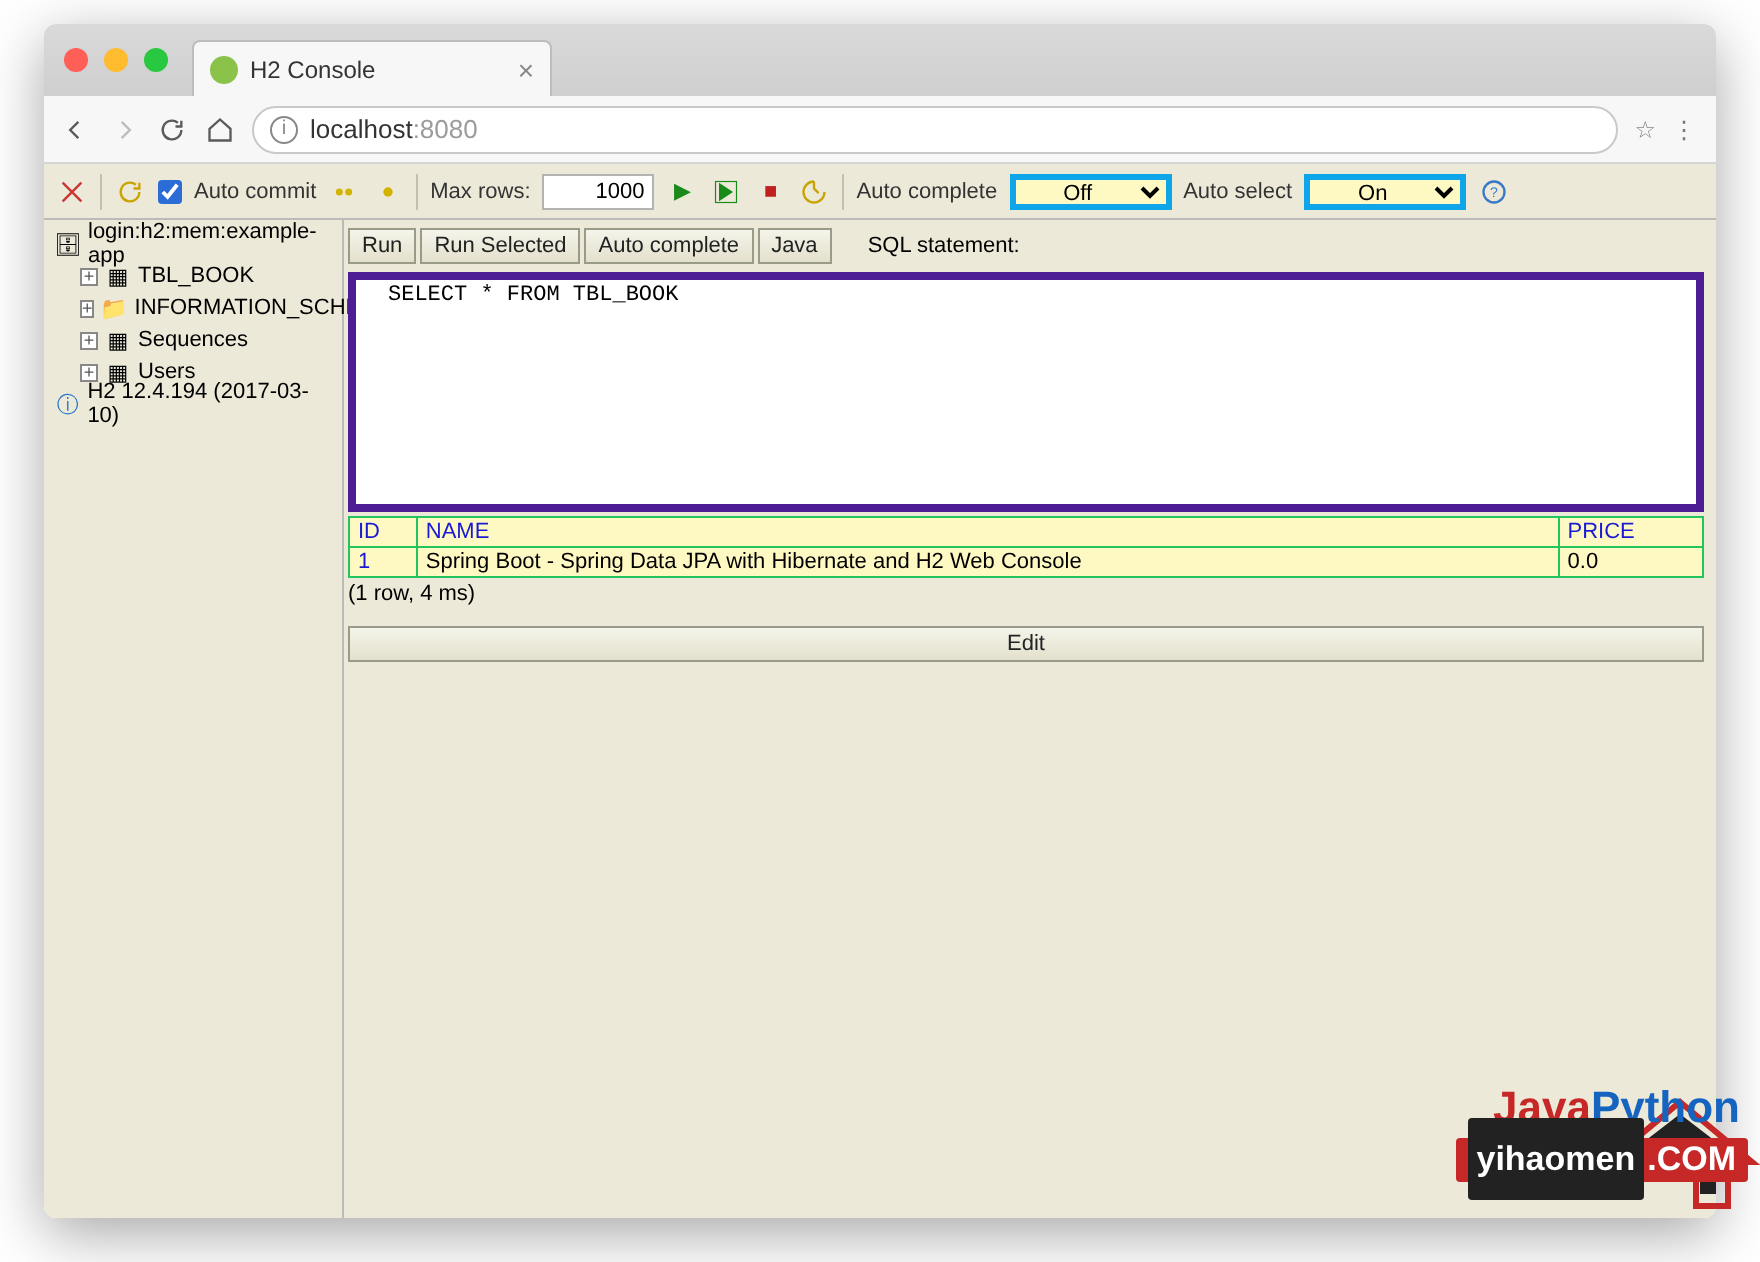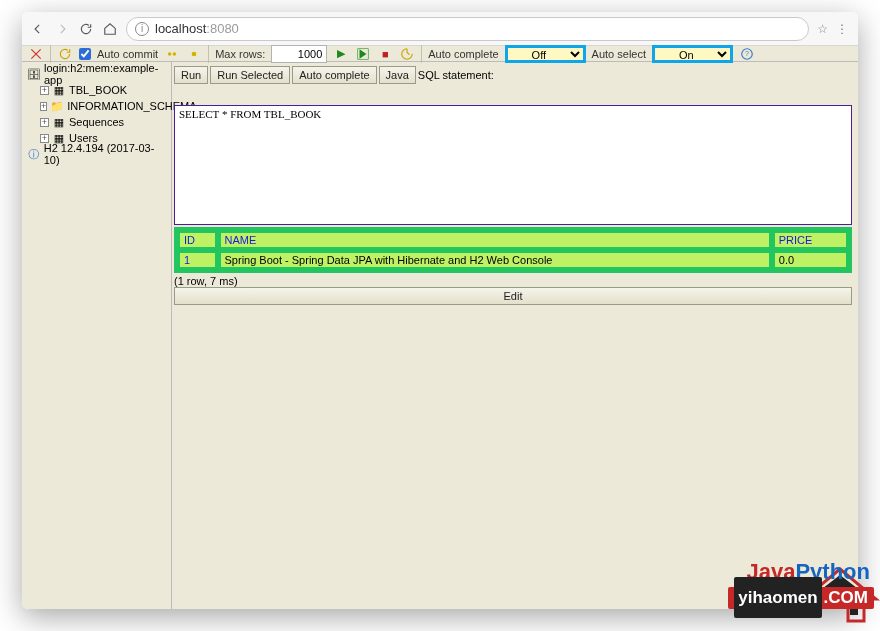--- a/index.html
+++ b/index.html
@@ -24,63 +24,75 @@
   .nav-ico { width: 16px; height: 16px; color: #5a5a5a; display:flex; align-items:center; justify-content:center; }
   .omnibox { flex: 1; height: 24px; border: 1px solid #c9c9c9; border-radius: 12px; background: #fff; display: flex; align-items: center; padding: 0 8px; color: #333; font-size: 13px; }
   .omnibox .info { width: 14px; height: 14px; border-radius: 50%; border: 1px solid #888; color: #888; font-size:10px; display:flex; align-items:center; justify-content:center; margin-right:6px;}
   .omni-dim { color: #9b9b9b; text-align: center; }
   .star { color: #888; }
   .kebab { color: #777; letter-spacing: 2px; }
 
   
   .app { flex: 1; display: flex; flex-direction: column; background: #ece9d8; }
 
-  .toolbar { height: 16px; border-bottom: 1px solid #bbb; background: #ece9d8; display: flex; align-items: center; padding: 0 6px; gap: 6px; font-size: 11px; color: #333; }
+  .toolbar { height: 28px; border-bottom: 1px solid #bbb; background: #ece9d8; display: flex; align-items: center; padding: 0 6px; gap: 6px; font-size: 11px; color: #333; }
   .tb-sep { width: 1px; height: 18px; background: #c2c0b0; }
   .tb-ico { width: 16px; height: 16px; display:flex; align-items:center; justify-content:center; }
   .cb { width:12px; height:12px; accent-color:#2b6cd6; }
   .tb-input { width: 56px; height: 18px; border: 1px solid #b3b3b3; background: #fff; font-size:11px; padding: 0 4px; text-align:right; }
   .tb-select { height: 18px; border: 3px solid #0ea5e9; background: #fef9c3; font-size:11px; padding: 0 20px; }
   .play { color:#1a8a1a; }
   .stop { color:#c02020; }
 
   .content { flex: 1; display: flex; }
   .sidebar { width: 150px; border-right: 1px solid #bbb; padding: 4px 4px; font-size:11px; color:#000; }
   .tree-row { display: flex; align-items: center; gap: 4px; height: 16px; padding-left: 2px; }
   .tree-row.child { padding-left: 14px; }
   .expander { width: 9px; height: 9px; border: 1px solid #888; background:#fff; color:#555; font-size:9px; line-height:7px; text-align:center; }
   .ico { width: 12px; height: 12px; display:flex; align-items:center; justify-content:center; font-size:11px; }
 
   .main { flex: 1; display: flex; flex-direction: column; padding: 2px 6px 6px 2px; }
-  .btn-row { display: flex; align-items: center; gap: 2px; padding: 2px 0 21px 0; font-size:11px; }
+  .btn-row { display: flex; align-items: center; gap: 2px; padding: 2px 0 4px 0; font-size:11px; }
   .abtn { height: 18px; border: 1px solid #9a9a88; background: linear-gradient(#f5f4ea,#e3e0cc); padding: 0 6px; font-size:11px; color:#222; cursor:pointer; }
-  .sql-label { margin-left: 0; color:#000; }
-  .sql-area { width: 100%; height: 120px; border: 1px solid #4c1d95; background: #fff; font-family: Liberation Serif, serif; font-size: 11px; padding: 2px 4px; resize: none; }
+  .sql-label { margin-left: 16px; color:#000; }
+  .sql-area { width: 100%; height: 120px; border: 4px solid #4c1d95; background: #fff; font-family: Liberation Mono, monospace; font-size: 11px; padding: 2px 16px; resize: none; }
   .executed { margin-top: 10px; font-size:11px; color:#000; }
   .result-table { margin-top: 2px; border-collapse: collapse; font-size:11px; }
-  .result-table th, .result-table td { border: 6px solid #22c55e; padding: 1px 4px; color:#000; background:#bef264; }
+  .result-table th, .result-table td { border: 1px solid #22c55e; padding: 1px 4px; color:#000; background:#fef9c3; }
   .result-table th { font-weight: normal; color: #1a1ad4; text-align:left; }
   .result-table th:first-child, .result-table td:first-child { color:#1a1ad4; }
   .stats { margin-top: 2px; font-size:11px; color:#000; }
-  .edit-btn { }
-
-  .watermark { position: absolute; bottom: 6px; right: 0; display:flex; align-items:center; gap:6px; }
+  .edit-btn { margin-top: 10px; }
+
+  .watermark { position: absolute; bottom: 24px; right: 0; display:flex; align-items:center; gap:6px; }
   .wm-ico { width: 80px; height: 60px; position:relative; }
   .wm-txt1 { position:absolute; right:10px; bottom:40px; font-size:22px; font-weight:700; color:#c62828; }
   .wm-txt1 .p { color:#1565c0; }
   .wm-txt2 { position:absolute; right:6px; bottom:16px; font-size:17px; color:#fff; background:#c62828; padding:1px 6px; border-radius:2px; font-weight:700; }
   .wm-txt2 .y { background:#222; color:#fff; padding:11px 4px; border-radius:2px; margin-right:2px;}
   .wm-txt2 .c { background:#c62828; }
 </style>
 </head>
 <body>
 
 <div class="window">
   <div class="chrome-frame">
 
+    <div class="tab-strip">
+      <div class="mac-btns">
+        <div class="mac-dot dot-red"></div>
+        <div class="mac-dot dot-yel"></div>
+        <div class="mac-dot dot-grn"></div>
+      </div>
+      <div class="tab">
+        <span class="favicon"></span>
+        <span>H2 Console</span>
+        <span class="tab-close">×</span>
+      </div>
+    </div>
 
     <div class="omni-row">
       <span class="nav-ico">
           <svg width="14" height="14" viewBox="0 0 24 24">
             <path fill="none" stroke="#5a5a5a" stroke-width="2" d="M14 5l-7 7 7 7"></path>
           </svg>
         </span>
       <span class="nav-ico">
           <svg width="14" height="14" viewBox="0 0 24 24">
             <path fill="none" stroke="#bcbcbc" stroke-width="2" d="M10 5l7 7-7 7"></path>
@@ -209,21 +221,21 @@
               <th>NAME</th>
               <th>PRICE</th>
             </tr>
             <tr>
               <td>1</td>
               <td>Spring Boot - Spring Data JPA with Hibernate and H2 Web Console</td>
               <td>0.0</td>
             </tr>
           </tbody>
             </table>
-          <div class="stats">(1 row, 7 ms)</div>
+          <div class="stats">(1 row, 4 ms)</div>
           <button class="abtn edit-btn">Edit</button>
         </div>
       </div>
     </div>
   </div>
 
   <div class="watermark">
     <svg class="wm-ico" viewBox="0 0 80 60">
       <polygon points="40,4 76,34 64,34 64,56 48,56 48,40 16,40 16,34 4,34" fill="none" stroke="#c62828" stroke-width="3"></polygon>
       <polygon points="40,10 66,30 58,30 58,50 50,50 50,36 22,36 22,30 14,30" fill="#222"></polygon>

